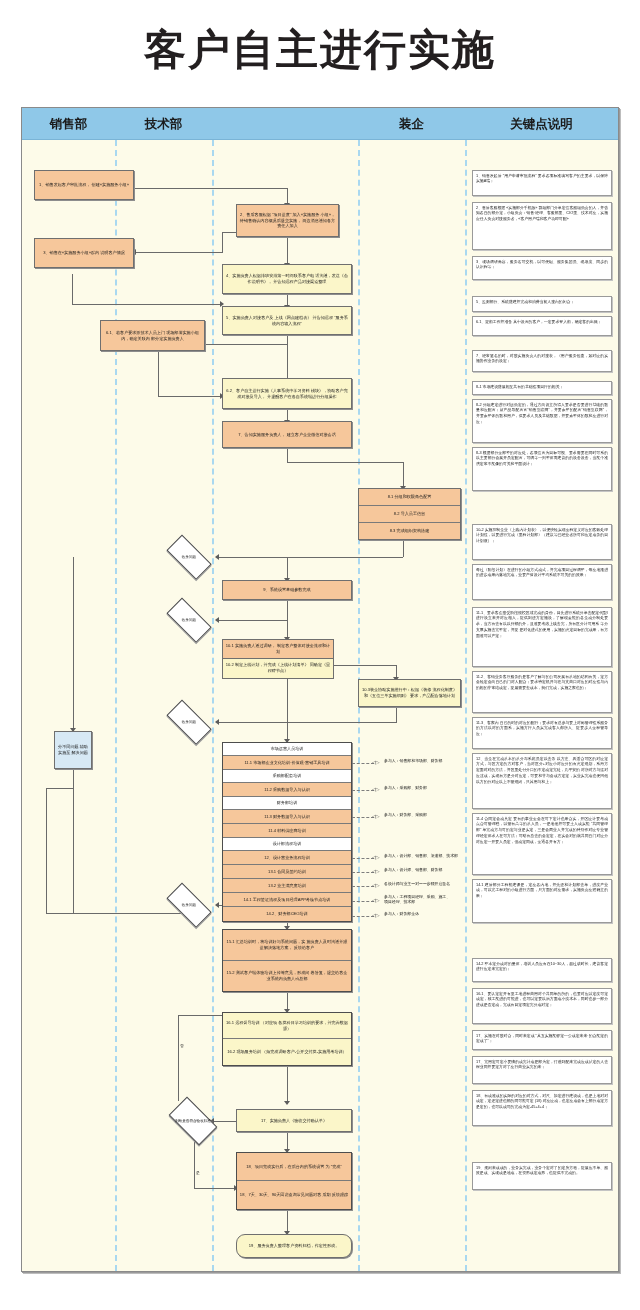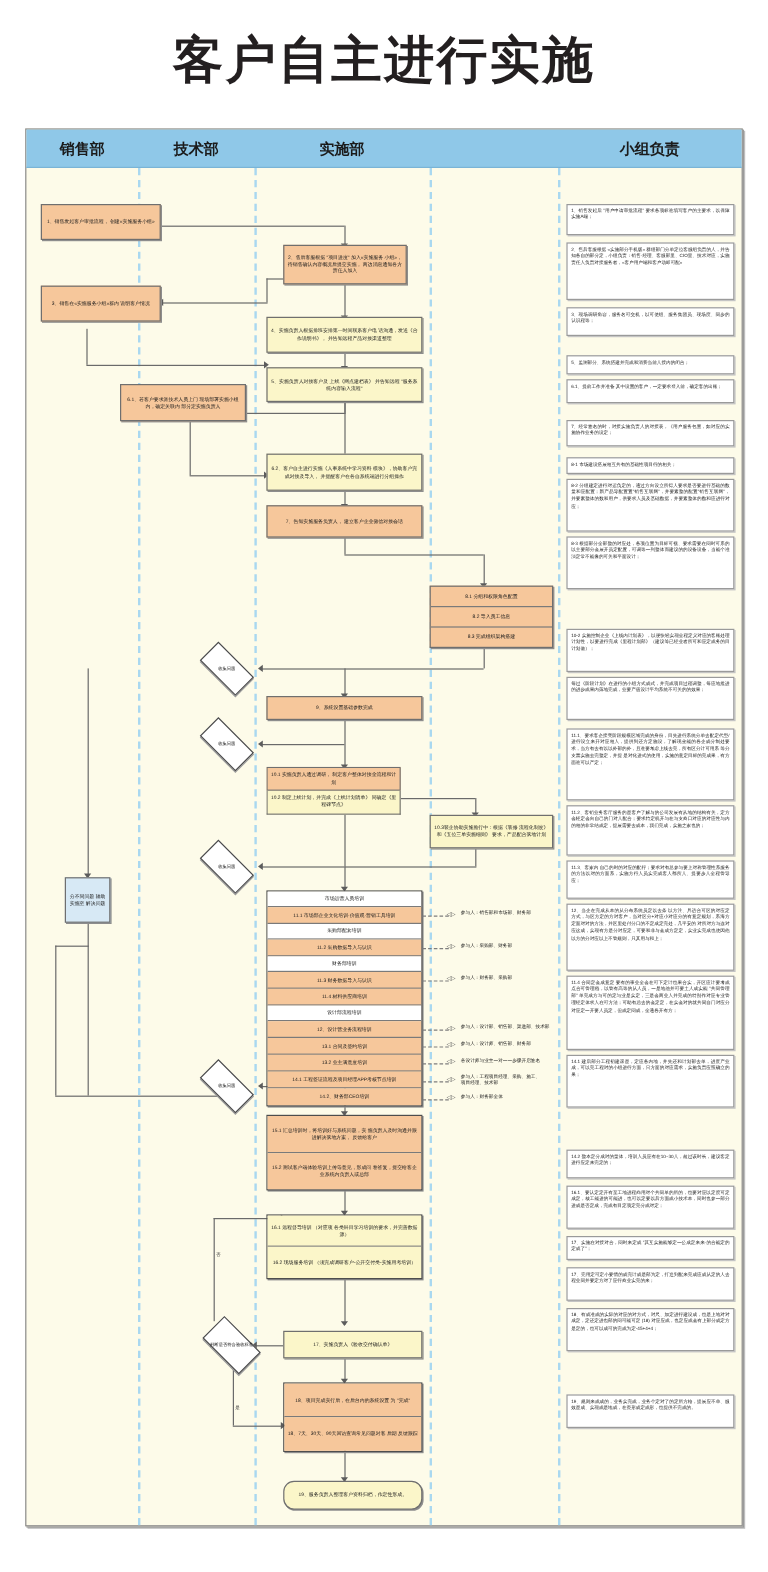--- a/index.html
+++ b/index.html
@@ -42,22 +42,22 @@
 </head>
 <body>
 
 <div id="title">客户自主进行实施</div>
 
 <div id="frame">
 
   <div id="hdr">
     <div class="hcell" style="left:0px;width:93px;">销售部</div>
     <div class="hcell" style="left:93px;width:97px;">技术部</div>
-    <div class="hcell" style="left:190px;width:146px;">实施部</div>
-    <div class="hcell" style="left:443px;width:153px;">小组负责</div>
+    <div class="hcell" style="left:336px;width:107px;">装企</div>
+    <div class="hcell" style="left:443px;width:153px;">关键点说明</div>
   </div>
 
   <div class="divider" style="left:93px;"></div>
   <div class="divider" style="left:190px;"></div>
   <div class="divider" style="left:336px;"></div>
   <div class="divider" style="left:443px;"></div>
 
   <div class="ln lnh" style="left:112px;top:80px;width:153px;"></div>
   <div class="ln lnv" style="left:265px;top:80px;height:17px;"></div>
   <div class="arw d" style="left:262px;top:95px;"></div>

